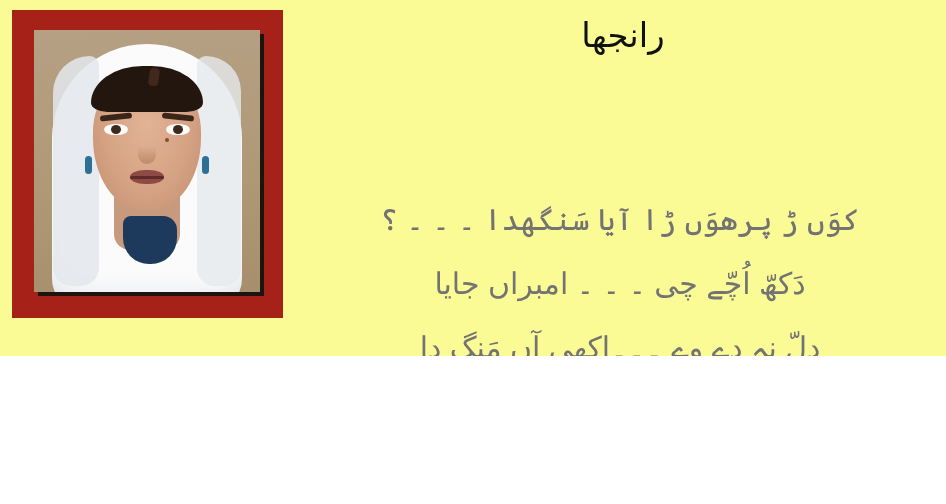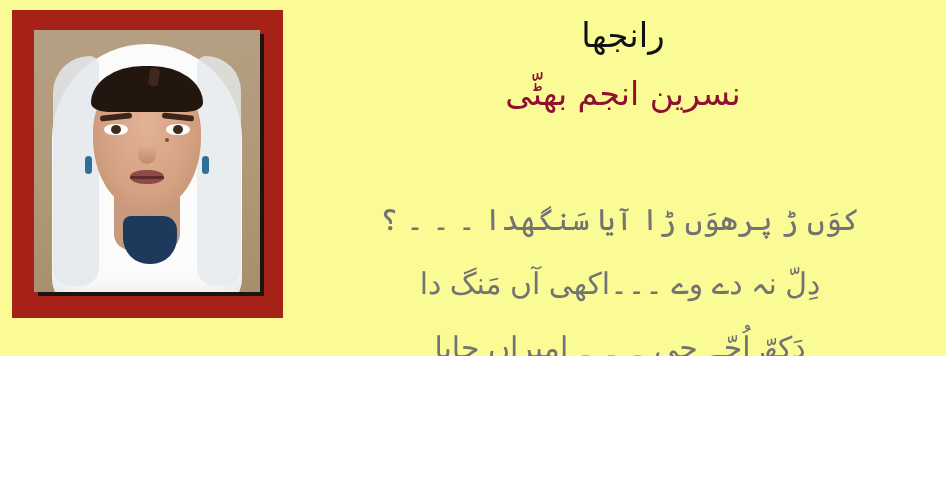--- a/index.html
+++ b/index.html
@@ -306,23 +306,22 @@
       <div class="ph-mouth-line"></div>
       <div class="ph-earring l"></div>
       <div class="ph-earring r"></div>
     </div>
   </div>
 
   <div class="text-col">
 
     <div class="poem-title">رانجھا</div>
 
-    <div class="poem-author">نسرین انجم بھٹّی</div>
 
     <div class="poem-body">
       <div class="poem-line">کوَں ڑ پرھوَں ڑا  آیا   سَنگھدا ۔ ۔ ۔ ؟</div>
+      <div class="poem-line">دَکھّ  اُچّے چی   ۔ ۔ ۔   امبراں   جایا</div>
       <div class="poem-line">دِلّ نہ دے وے ۔۔۔اکھی آں مَنگ دا</div>
-      <div class="poem-line">دَکھّ  اُچّے چی   ۔ ۔ ۔   امبراں   جایا</div>
     </div>
 
   </div>
 
 </div>
 
 </body></html>

